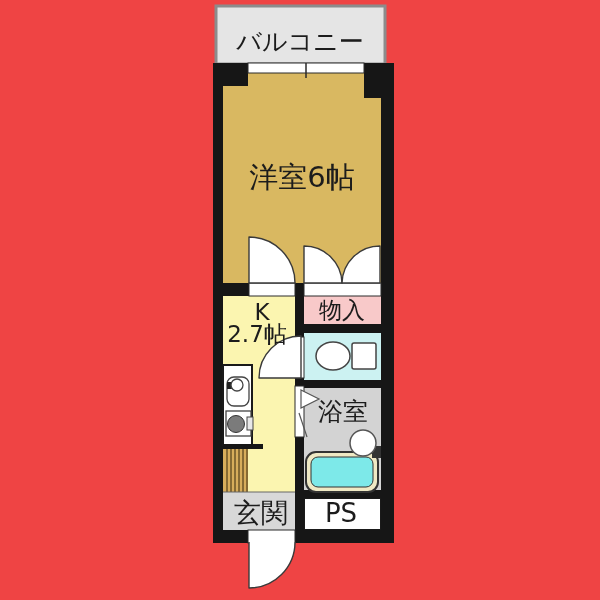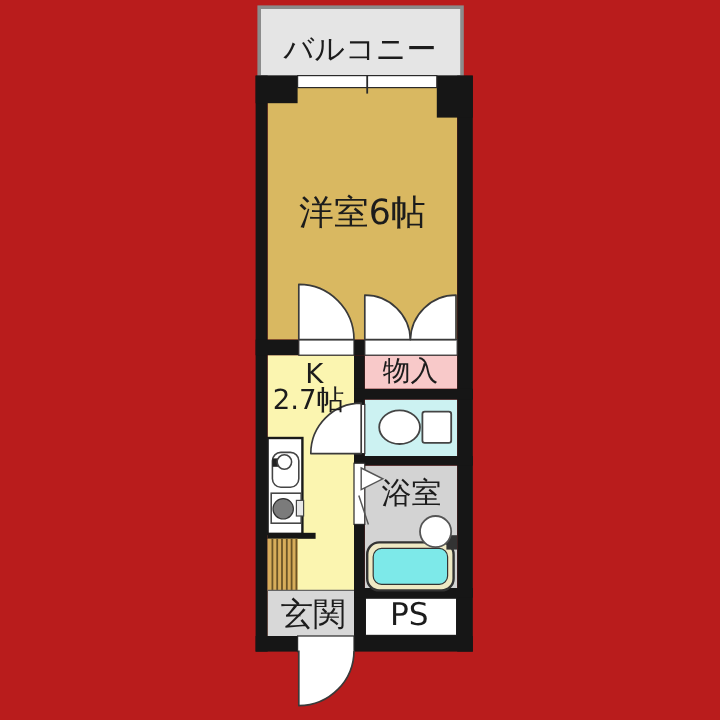--- a/index.html
+++ b/index.html
@@ -4,21 +4,21 @@
 <style>
   html, body {
     margin: 0;
     padding: 0;
     background: #ffffff;
   }
   .canvas {
     position: relative;
     width: 600px;
     height: 600px;
-    background: #b91c1c;
+    background: #ef4444;
     font-family: "DejaVu Sans", "Liberation Sans", sans-serif;
   }
   svg { position: absolute; left: 0; top: 0; }
   text {
     fill: #1c1c1c;
     text-anchor: middle;
     dominant-baseline: central;
     font-family: "DejaVu Sans", "Liberation Sans", sans-serif;
   }
 </style>

